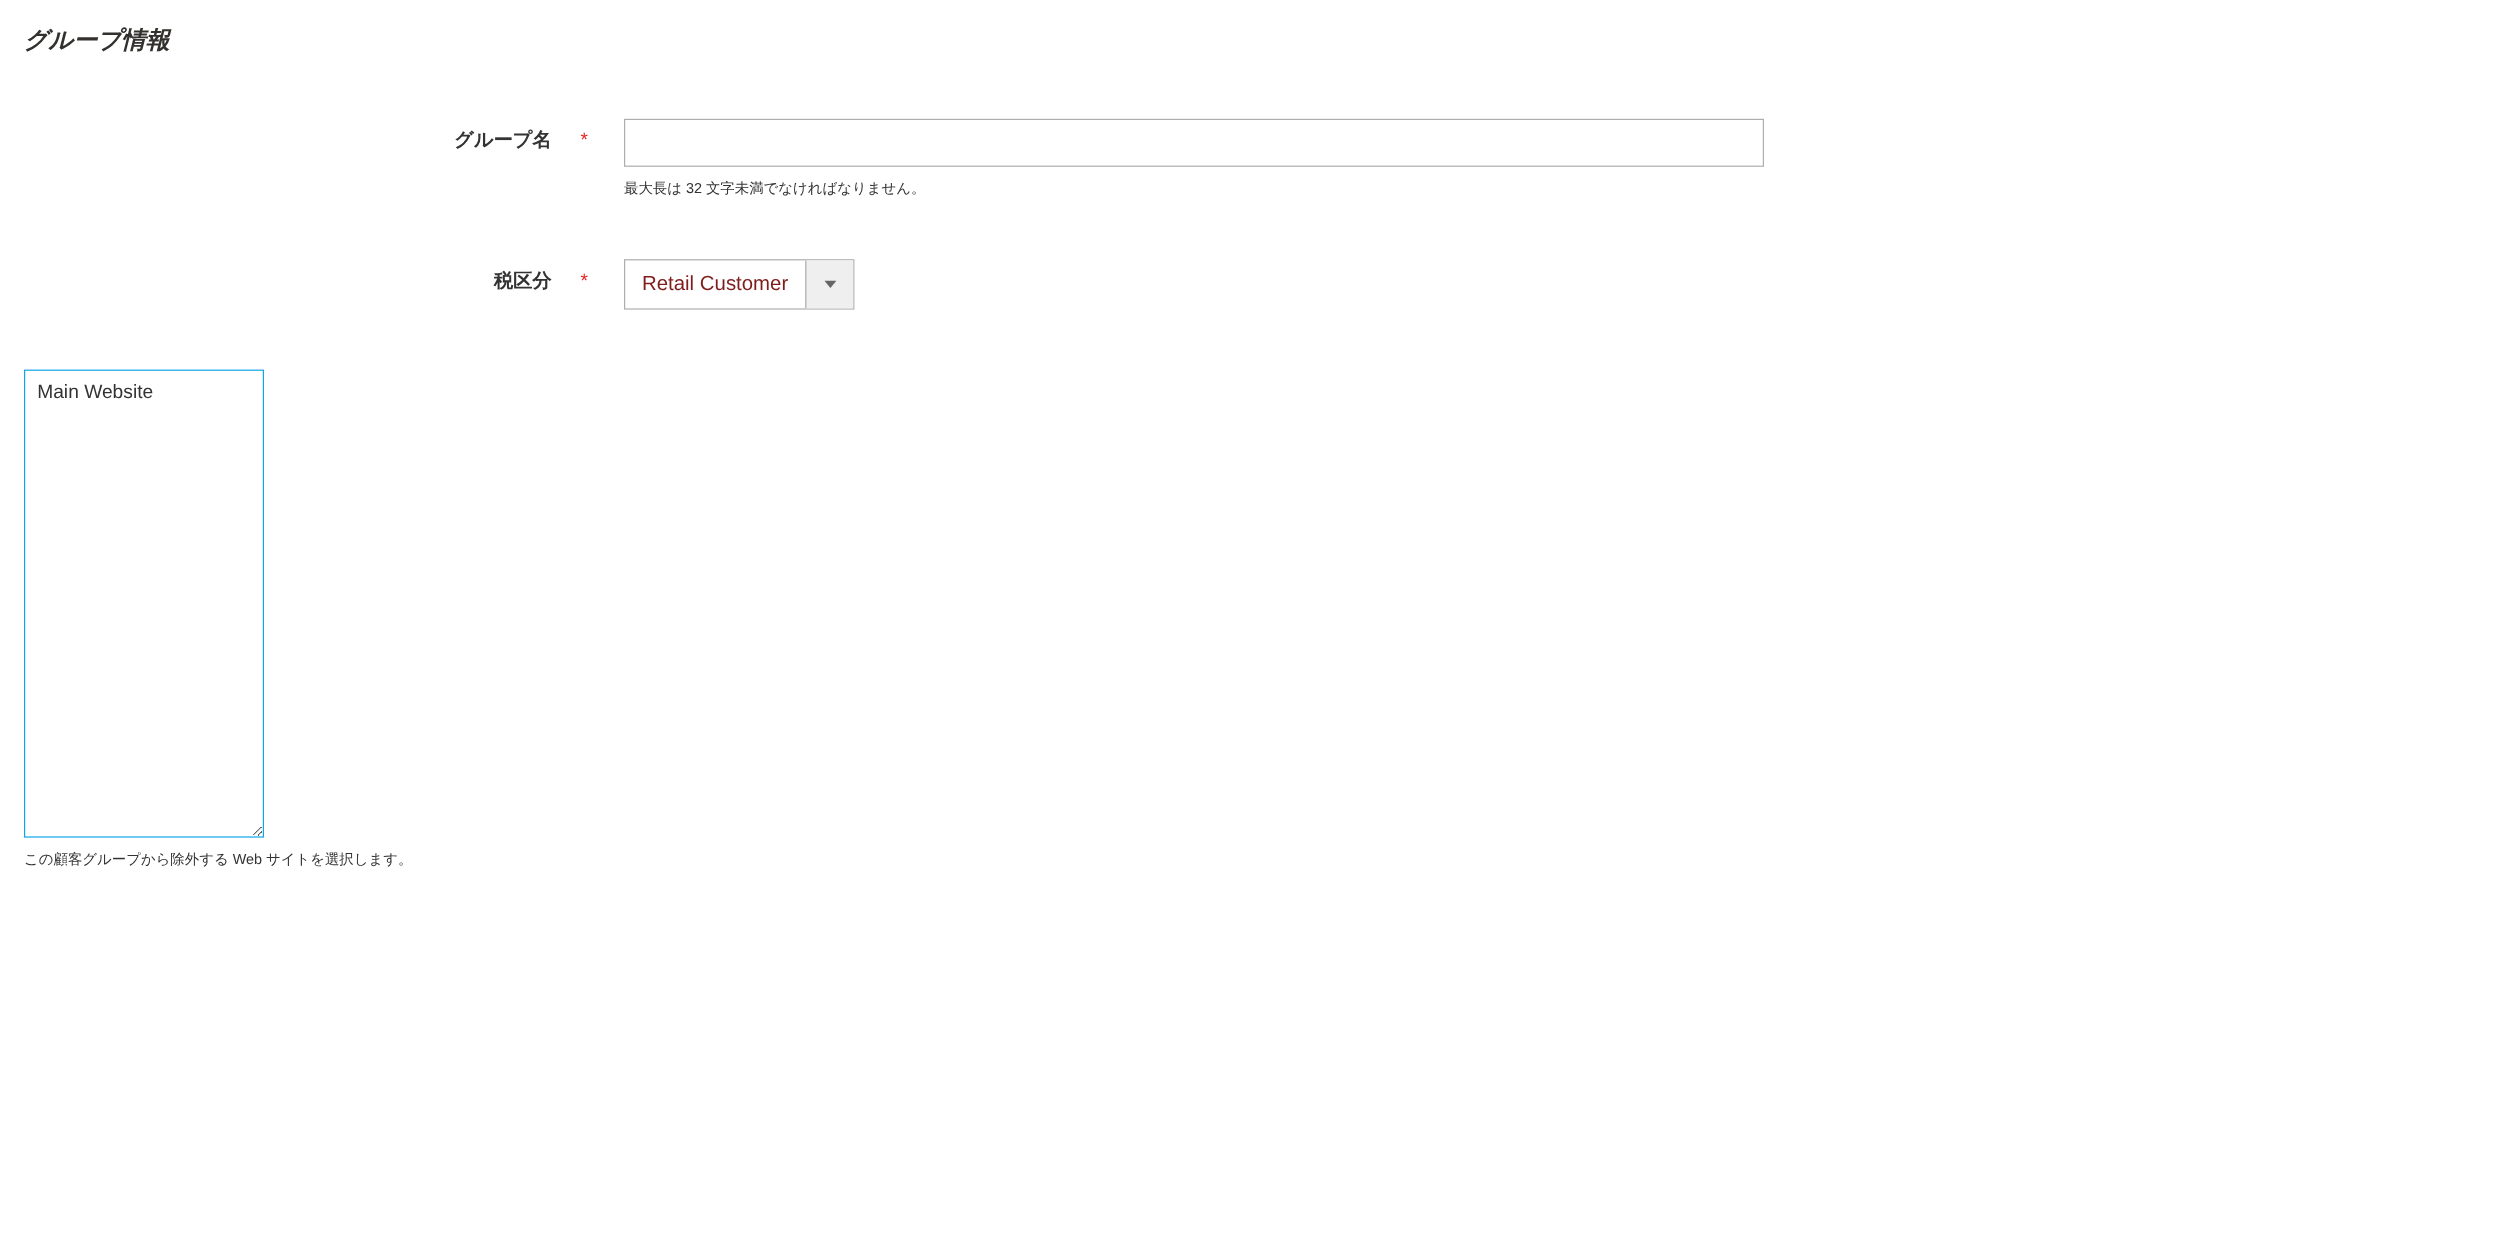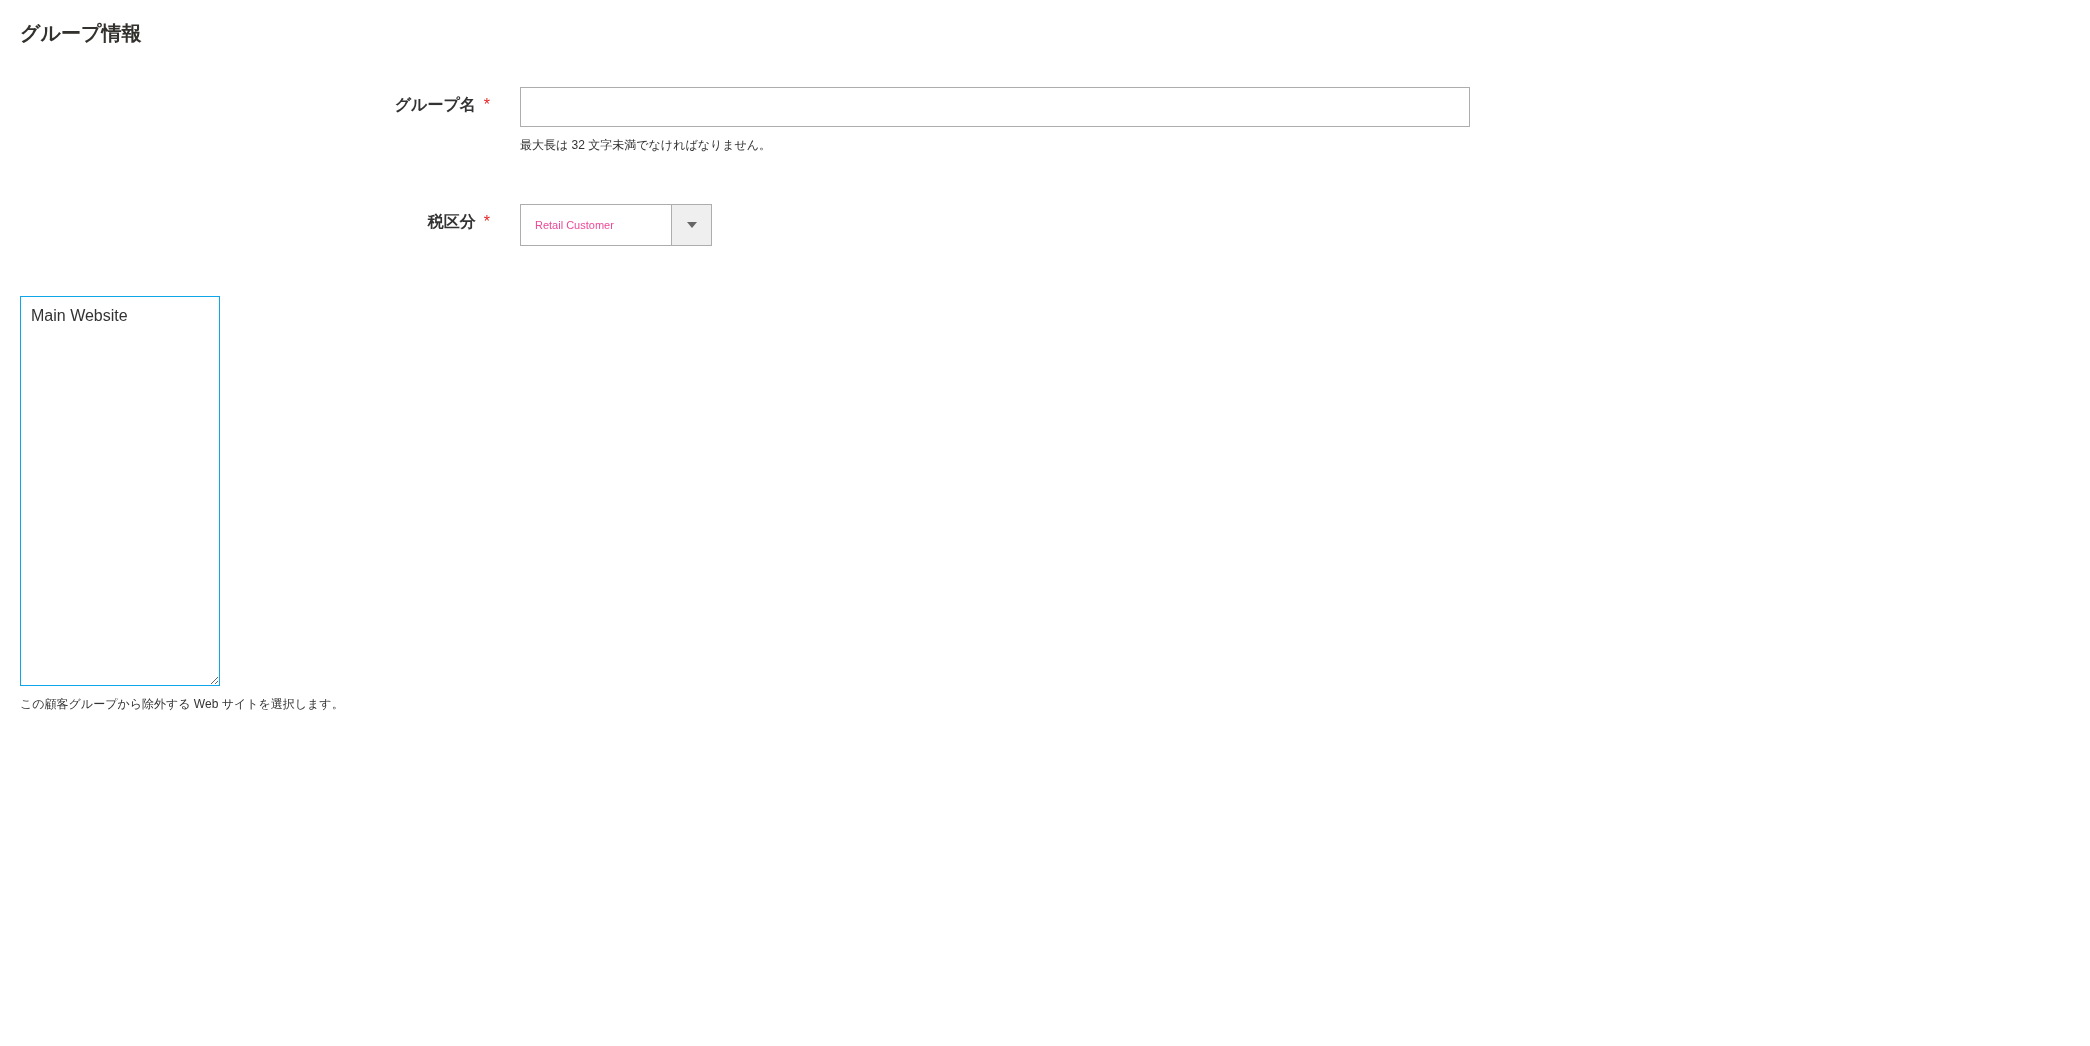--- a/index.html
+++ b/index.html
@@ -11,39 +11,40 @@
       font-family: 'Helvetica Neue', Helvetica, Arial, sans-serif;
       background: #ffffff;
       color: #333333;
       padding: 20px;
       font-size: 14px;
     }
     .section-title {
       font-size: 20px;
       font-weight: 600;
       color: #32312d;
-      margin-bottom: 40px;
+      margin-bottom: 52px;
+      font-style: italic;
     }
     .form-row {
       display: flex;
       align-items: flex-start;
       margin-bottom: 50px;
     }
     .form-label {
       width: 500px;
       text-align: right;
       padding-right: 30px;
       font-size: 16px;
       font-weight: 600;
       color: #333333;
       padding-top: 8px;
       display: flex;
       justify-content: flex-end;
       align-items: baseline;
-      gap: 8px;
+      gap: 24px;
     }
     .required-asterisk {
       color: #e22626;
       font-size: 16px;
       font-weight: normal;
     }
     .form-control-wrapper {
       flex: 1;
       max-width: 950px;
     }
@@ -63,22 +64,22 @@
     }
     .select-wrapper {
       display: inline-flex;
       align-items: stretch;
       border: 1px solid #adadad;
       height: 42px;
       background: #fff;
     }
     .select-value {
       padding: 0 14px;
-      font-size: 11px;
-      color: #ec4899;
+      font-size: 17px;
+      color: #7f1d1d;
       display: flex;
       align-items: center;
       min-width: 150px;
     }
     .select-toggle {
       width: 40px;
       background: #efefef;
       border-left: 1px solid #adadad;
       display: flex;
       align-items: center;

